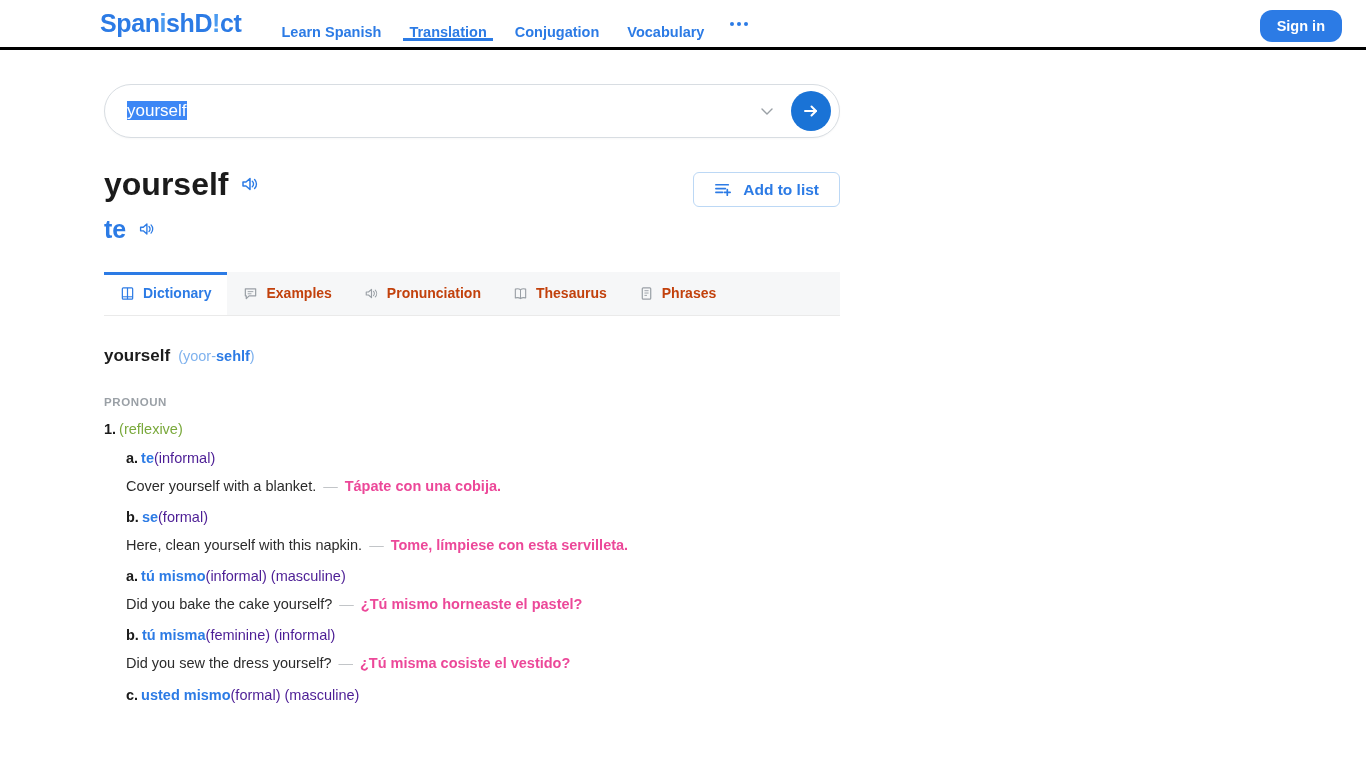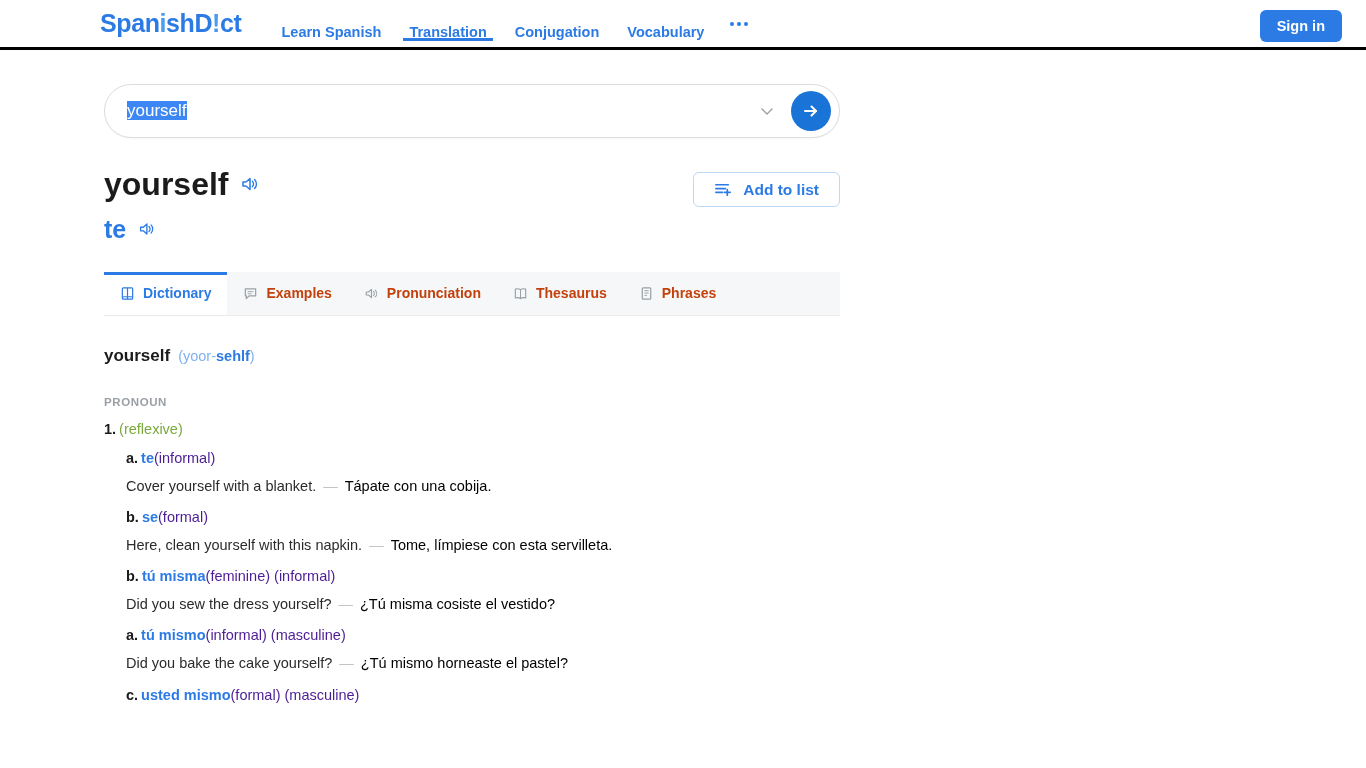--- a/index.html
+++ b/index.html
@@ -68,21 +68,21 @@
     background: #2c7be5;
     display: block;
   }
   .signin {
     position: absolute;
     right: 24px;
     top: 10px;
     background: #2c7be5;
     color: #fff;
     border: none;
-    border-radius: 6px;
+    border-radius: 12px;
     font-size: 14.5px;
     font-weight: bold;
     padding: 8px 17px;
     cursor: pointer;
     font-family: inherit;
   }
 
   
   .page { padding-left: 104px; }
 
@@ -243,21 +243,21 @@
   .sub-head .trans { color: #2c7be5; font-weight: bold; margin-left: 3px; }
   .sub-head .reg { color: #4c1d95; margin-left: 0; }
 
   .example {
     margin-top: 10px;
     font-size: 14.5px;
     color: #2b2b2b;
     line-height: 1.4;
   }
   .example .dash { color: #c2c5c8; margin: 0 7px; }
-  .example .es { color: #000000; }
+  .example .es { color: #ec4899; font-weight: bold; }
 </style>
 </head>
 <body>
 
 <div class="header">
   <div class="logo">Span<span class="lt">i</span>shD<span class="lt">!</span>ct</div>
 
   <div class="nav">
     <div class="nav-item"><span>Learn Spanish</span></div>
     <div class="nav-item active"><span>Translation</span></div>
@@ -397,33 +397,33 @@
         <div class="example">
           <span>Here, clean yourself with this napkin.</span><span class="dash">—</span><span class="es">Tome, límpiese con esta servilleta.</span>
         </div>
       </div>
     </div>
 
     <div class="sense">
 
       <div class="subsense">
         <div class="sub-head">
+          <span class="ltr">a.</span><span class="trans">tú mismo</span><span class="reg">(informal) (masculine)</span>
+        </div>
+        <div class="example">
+          <span>Did you bake the cake yourself?</span><span class="dash">—</span><span class="es">¿Tú mismo horneaste el pastel?</span>
+        </div>
+      </div>
+
+      <div class="subsense">
+        <div class="sub-head">
           <span class="ltr">b.</span><span class="trans">tú misma</span><span class="reg">(feminine) (informal)</span>
         </div>
         <div class="example">
           <span>Did you sew the dress yourself?</span><span class="dash">—</span><span class="es">¿Tú misma cosiste el vestido?</span>
-        </div>
-      </div>
-
-      <div class="subsense">
-        <div class="sub-head">
-          <span class="ltr">a.</span><span class="trans">tú mismo</span><span class="reg">(informal) (masculine)</span>
-        </div>
-        <div class="example">
-          <span>Did you bake the cake yourself?</span><span class="dash">—</span><span class="es">¿Tú mismo horneaste el pastel?</span>
         </div>
       </div>
 
       <div class="subsense">
         <div class="sub-head">
           <span class="ltr">c.</span><span class="trans">usted mismo</span><span class="reg">(formal) (masculine)</span>
         </div>
       </div>
     </div>
 

